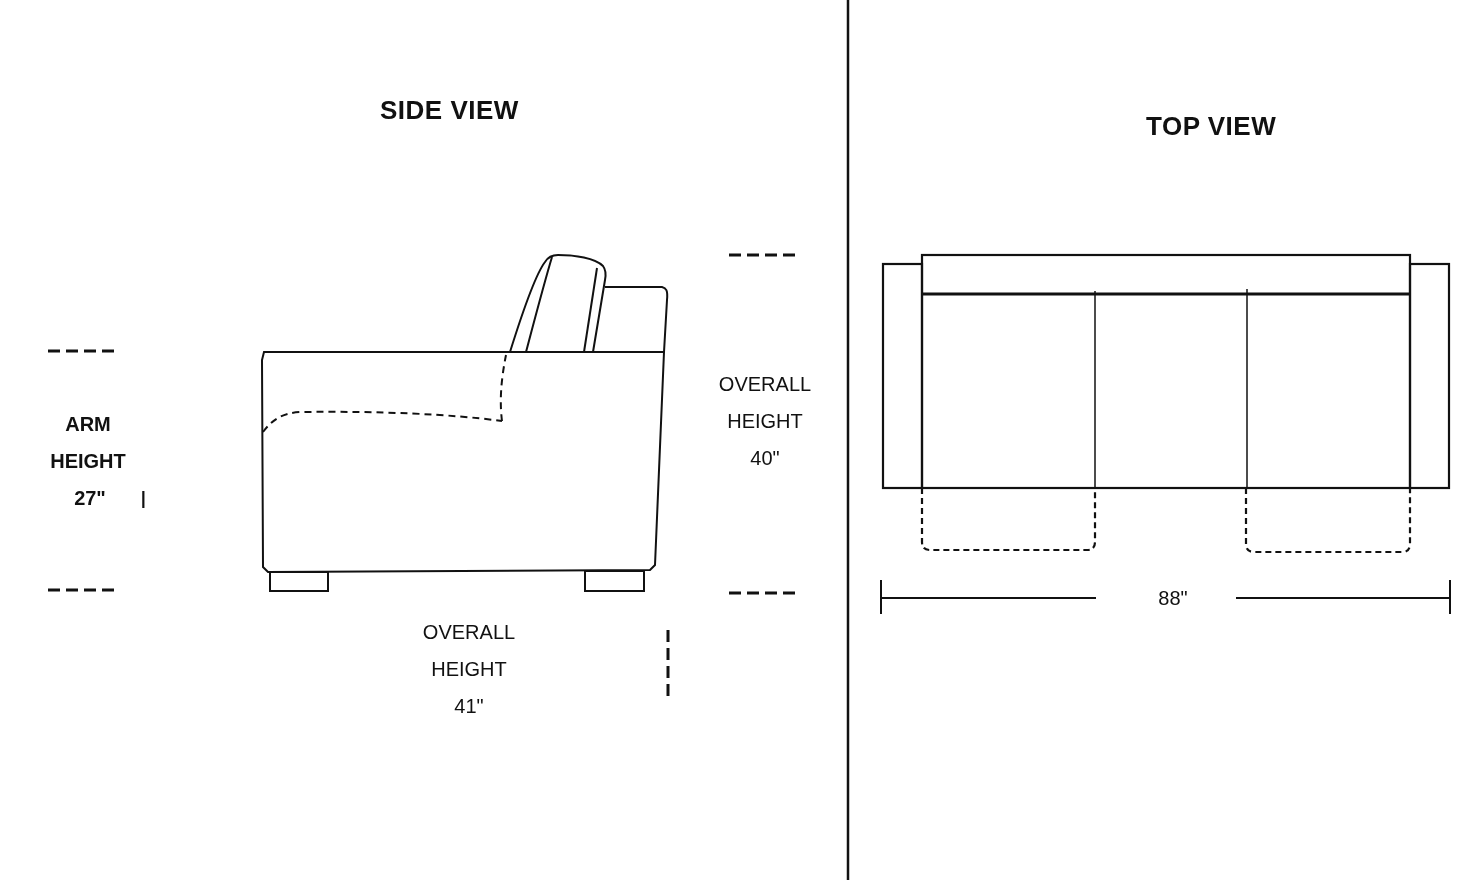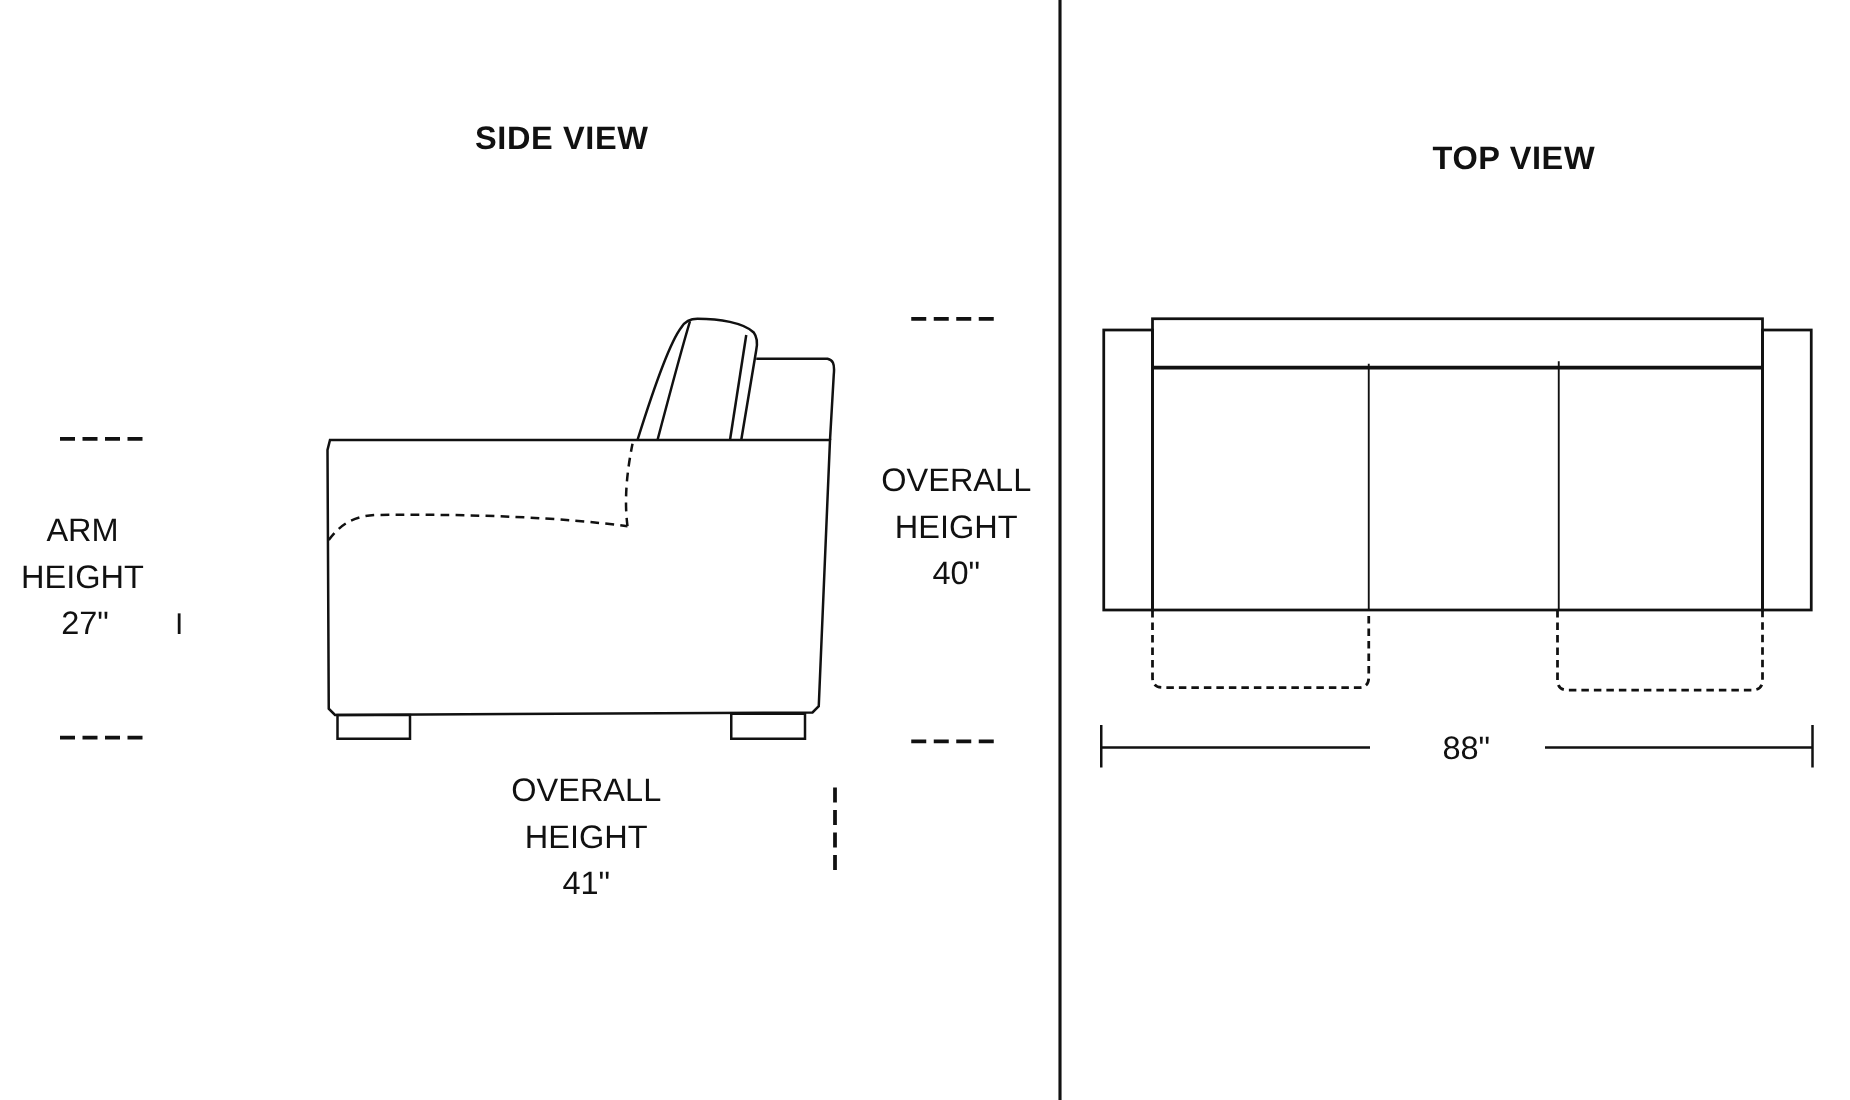--- a/index.html
+++ b/index.html
@@ -1,18 +1,18 @@
 <!DOCTYPE html>
 <html><head>
 <meta charset="utf-8">
 <style>
   html, body { margin:0; padding:0; background:#ffffff; }
   body { width:1480px; height:880px; position:relative; overflow:hidden; font-family:"Liberation Sans", sans-serif; color:#111; }
   .title { position:absolute; font-weight:bold; font-size:26px; letter-spacing:0.5px; }
-  .label { position:absolute; font-size:26px; text-align:center; line-height:37px; }
+  .label { position:absolute; font-size:20px; text-align:center; line-height:37px; }
   svg.drawing { position:absolute; left:0; top:0; }
 </style>
 </head>
 <body>
 
 <svg class="drawing" width="1480" height="880" viewBox="0 0 1480 880">
 
   <line x1="848" y1="0" x2="848" y2="880" stroke="#111" stroke-width="2.5"></line>
 
   <g fill="none" stroke="#111" stroke-width="2">
@@ -54,21 +54,21 @@
     <line x1="881" y1="580" x2="881" y2="614"></line>
     <line x1="1450" y1="580" x2="1450" y2="614"></line>
     <line x1="881" y1="598" x2="1096" y2="598"></line>
     <line x1="1236" y1="598" x2="1450" y2="598"></line>
   </g>
 </svg>
 
 <div class="title" style="left:380px;top:95px;">SIDE VIEW</div>
 <div class="title" style="left:1120px;top:111px;margin-left:26px;">TOP VIEW</div>
 
-<div class="label" style="left:6px;top:406px;width:120px;">
+<div class="label" style="left:28px;top:406px;width:120px;font-weight:bold;">
   <div>ARM</div>
   <div>HEIGHT</div>
   <div style="margin-left:4px;">27"</div>
 </div>
 <div class="label" style="left:140px;top:481px;font-size:24px;">I</div>
 
 <div class="label" style="left:700px;top:366px;width:130px;">
   <div>OVERALL</div>
   <div>HEIGHT</div>
   <div>40"</div>

